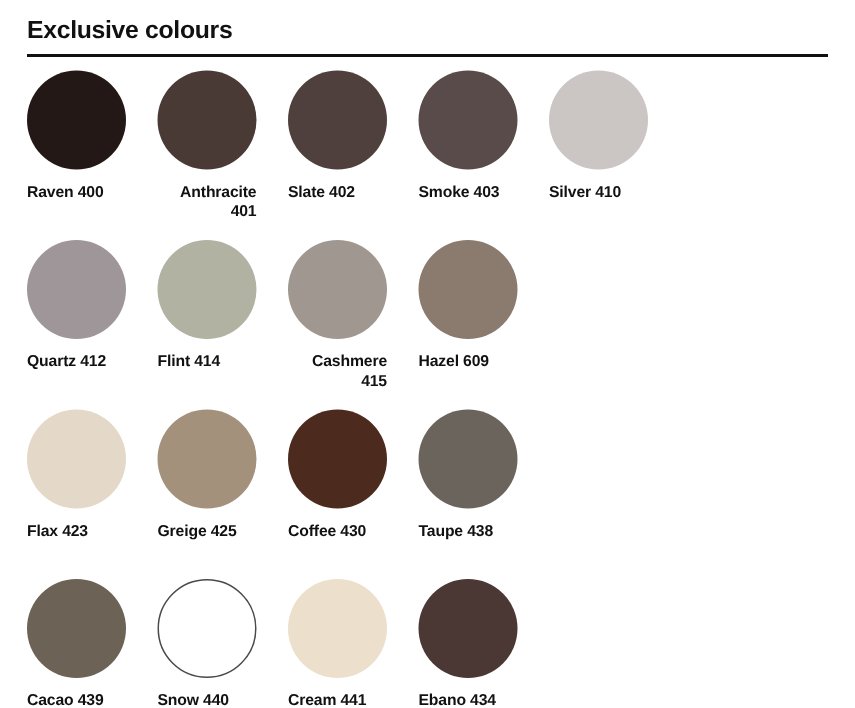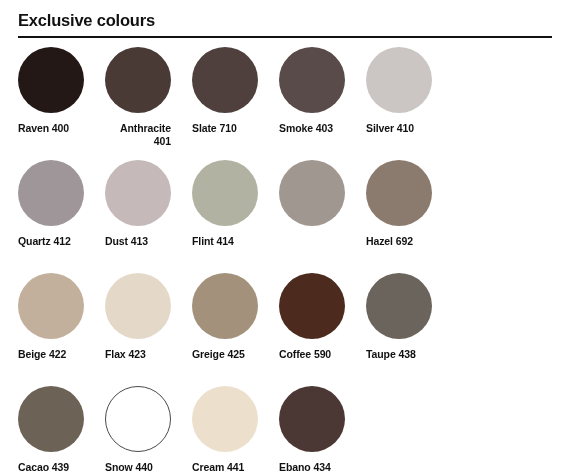--- a/index.html
+++ b/index.html
@@ -111,68 +111,61 @@
         <div class="cell">
           <div class="swatch" style="background: rgb(35, 24, 21);"></div>
           <div class="cell-label">Raven 400</div>
         </div>
         <div class="cell">
           <div class="swatch" style="background: rgb(73, 58, 54);"></div>
           <div class="cell-label wrap">Anthracite 401</div>
         </div>
         <div class="cell">
           <div class="swatch" style="background: rgb(79, 64, 62);"></div>
-          <div class="cell-label">Slate 710</div>
+          <div class="cell-label">Slate 402</div>
         </div>
         <div class="cell">
           <div class="swatch" style="background: rgb(88, 75, 74);"></div>
           <div class="cell-label">Smoke 403</div>
         </div>
         <div class="cell">
           <div class="swatch" style="background: rgb(203, 197, 195);"></div>
           <div class="cell-label">Silver 410</div>
         </div>
       </div>
       <div class="grid-row">
         <div class="cell">
           <div class="swatch" style="background: rgb(159, 150, 153);"></div>
           <div class="cell-label">Quartz 412</div>
         </div>
         <div class="cell">
-          <div class="swatch" style="background: rgb(197, 185, 186);"></div>
-          <div class="cell-label">Dust 413</div>
-        </div>
-        <div class="cell">
           <div class="swatch" style="background: rgb(178, 178, 162);"></div>
           <div class="cell-label">Flint 414</div>
         </div>
         <div class="cell">
           <div class="swatch" style="background: rgb(160, 151, 144);"></div>
+          <div class="cell-label wrap">Cashmere 415</div>
         </div>
         <div class="cell">
           <div class="swatch" style="background: rgb(139, 123, 111);"></div>
-          <div class="cell-label">Hazel 692</div>
+          <div class="cell-label">Hazel 609</div>
         </div>
       </div>
       <div class="grid-row">
-        <div class="cell">
-          <div class="swatch" style="background: rgb(194, 176, 156);"></div>
-          <div class="cell-label">Beige 422</div>
-        </div>
         <div class="cell">
           <div class="swatch" style="background: rgb(228, 217, 200);"></div>
           <div class="cell-label">Flax 423</div>
         </div>
         <div class="cell">
           <div class="swatch" style="background: rgb(163, 145, 124);"></div>
           <div class="cell-label">Greige 425</div>
         </div>
         <div class="cell">
           <div class="swatch" style="background: rgb(76, 42, 30);"></div>
-          <div class="cell-label">Coffee 590</div>
+          <div class="cell-label">Coffee 430</div>
         </div>
         <div class="cell">
           <div class="swatch" style="background: rgb(107, 100, 92);"></div>
           <div class="cell-label">Taupe 438</div>
         </div>
       </div>
       <div class="grid-row last">
         <div class="cell">
           <div class="swatch" style="background: rgb(108, 98, 85);"></div>
           <div class="cell-label">Cacao 439</div>

